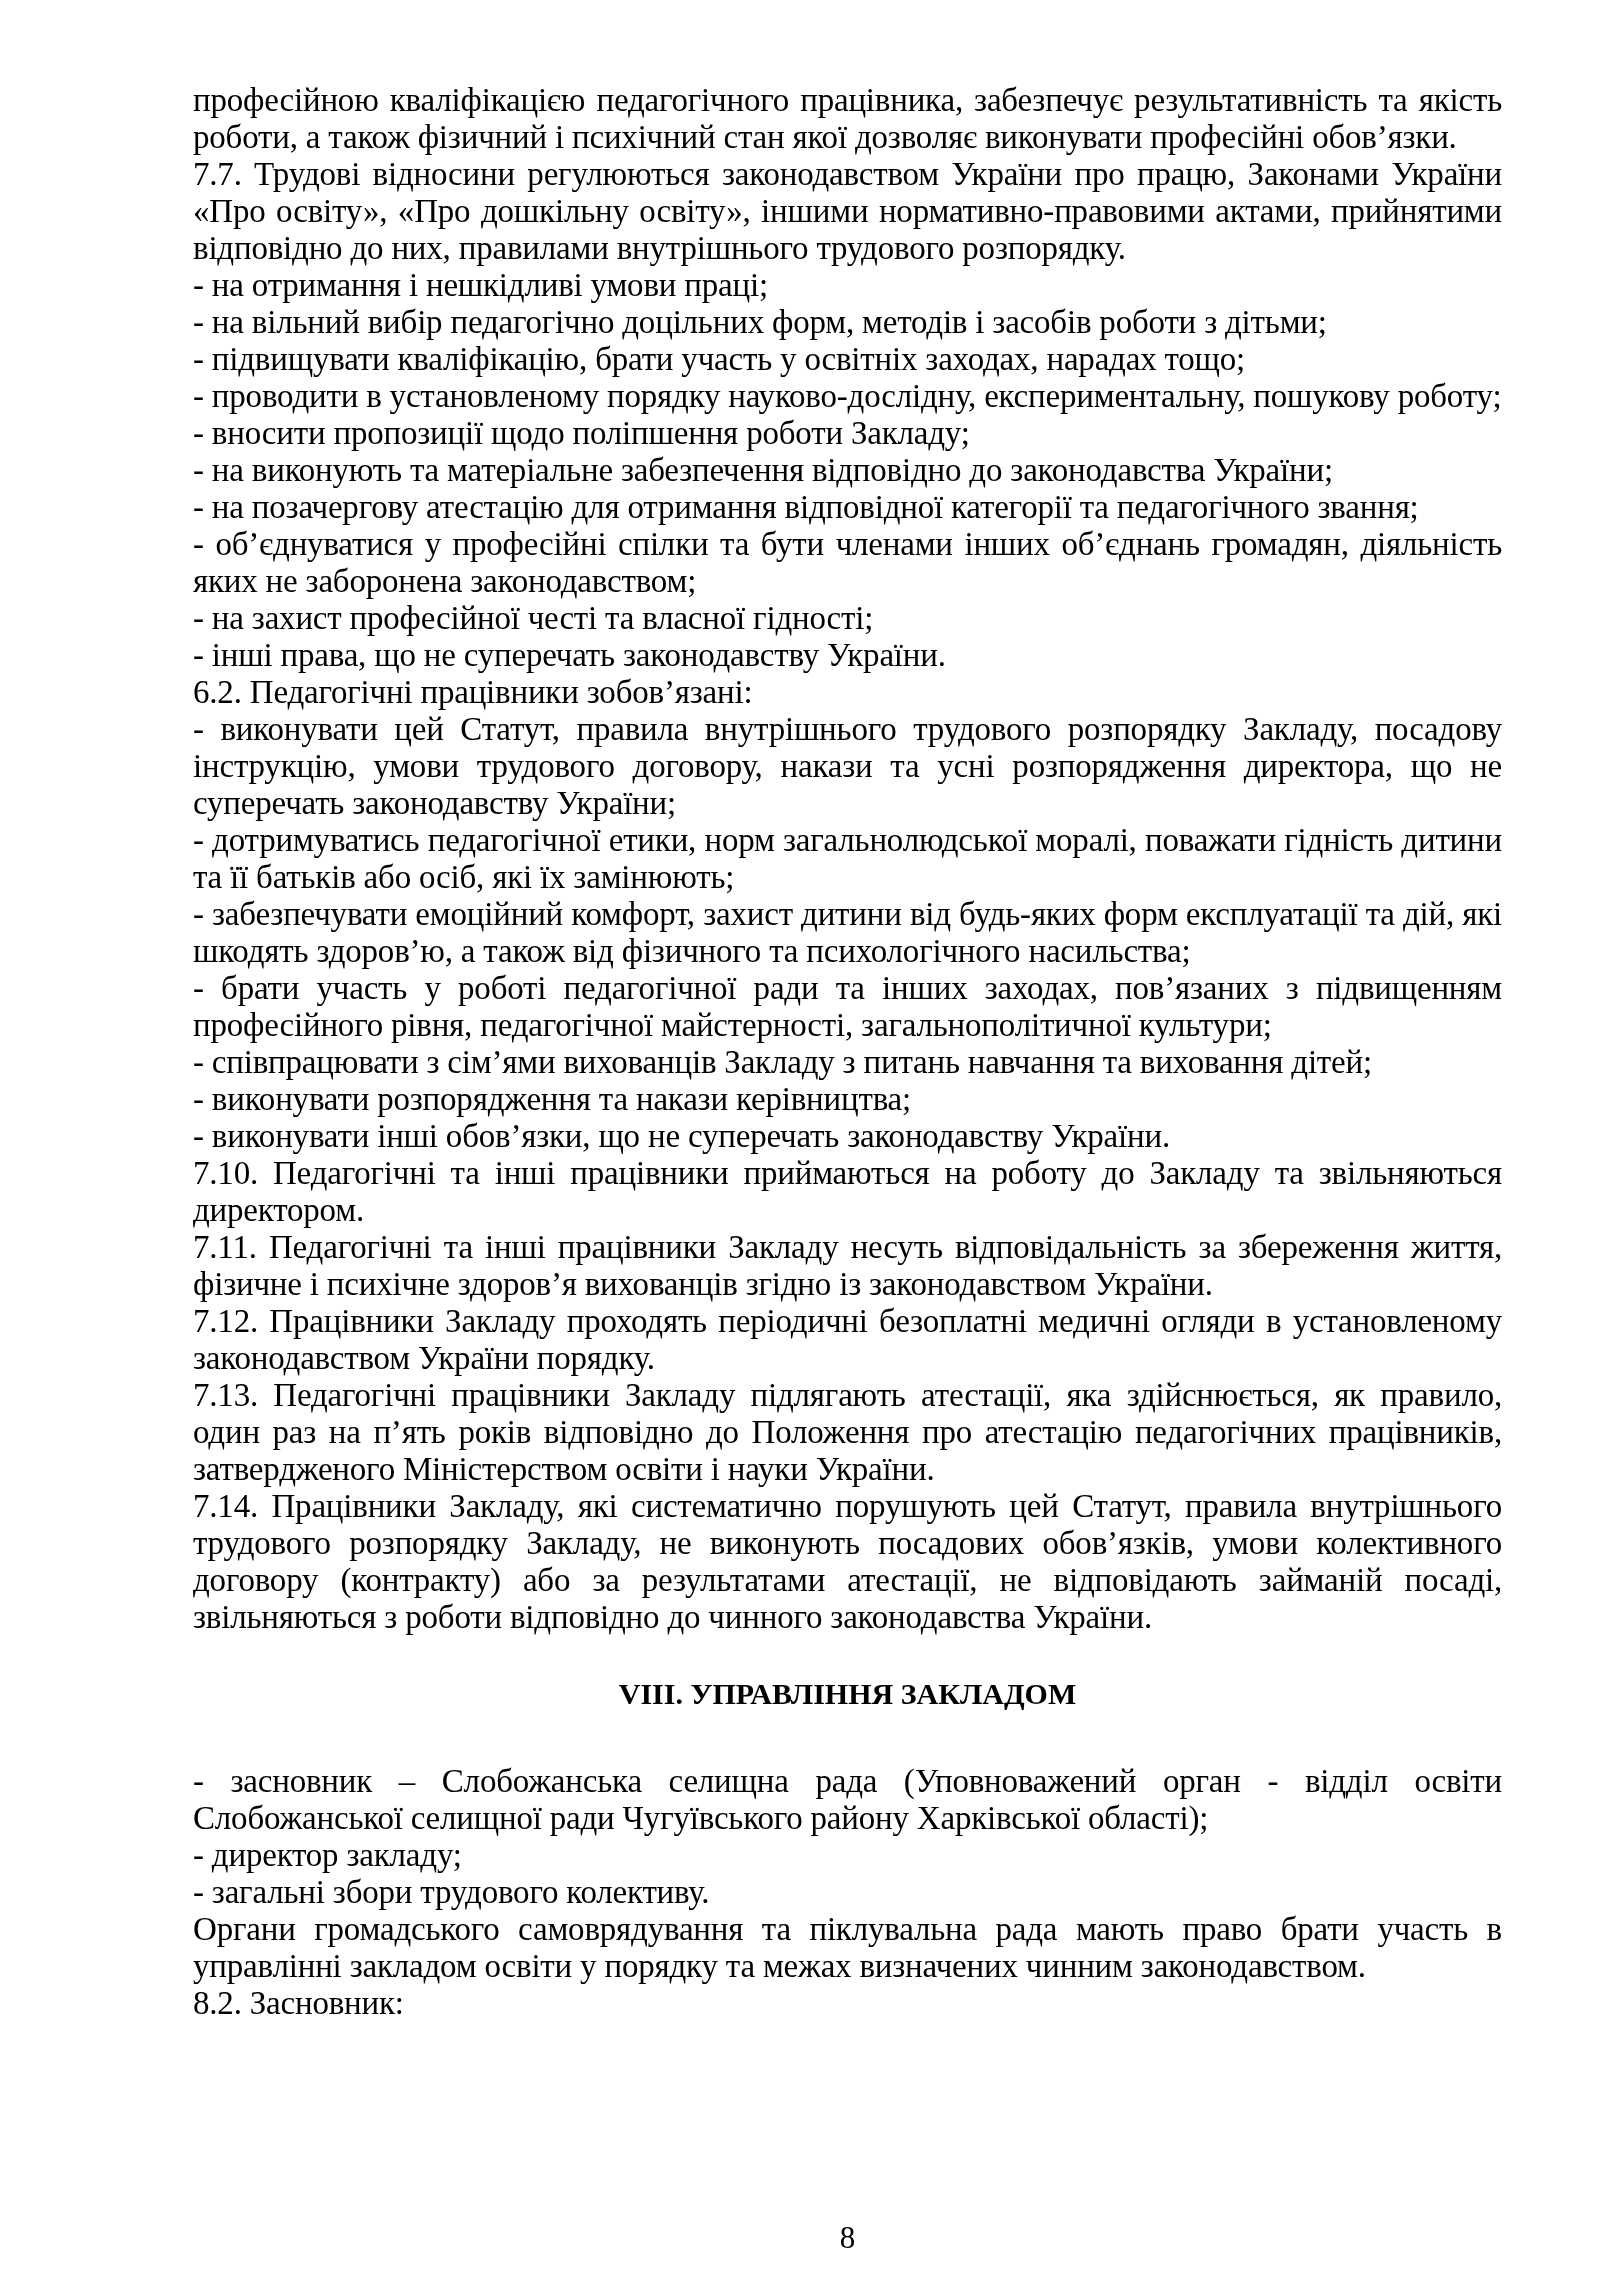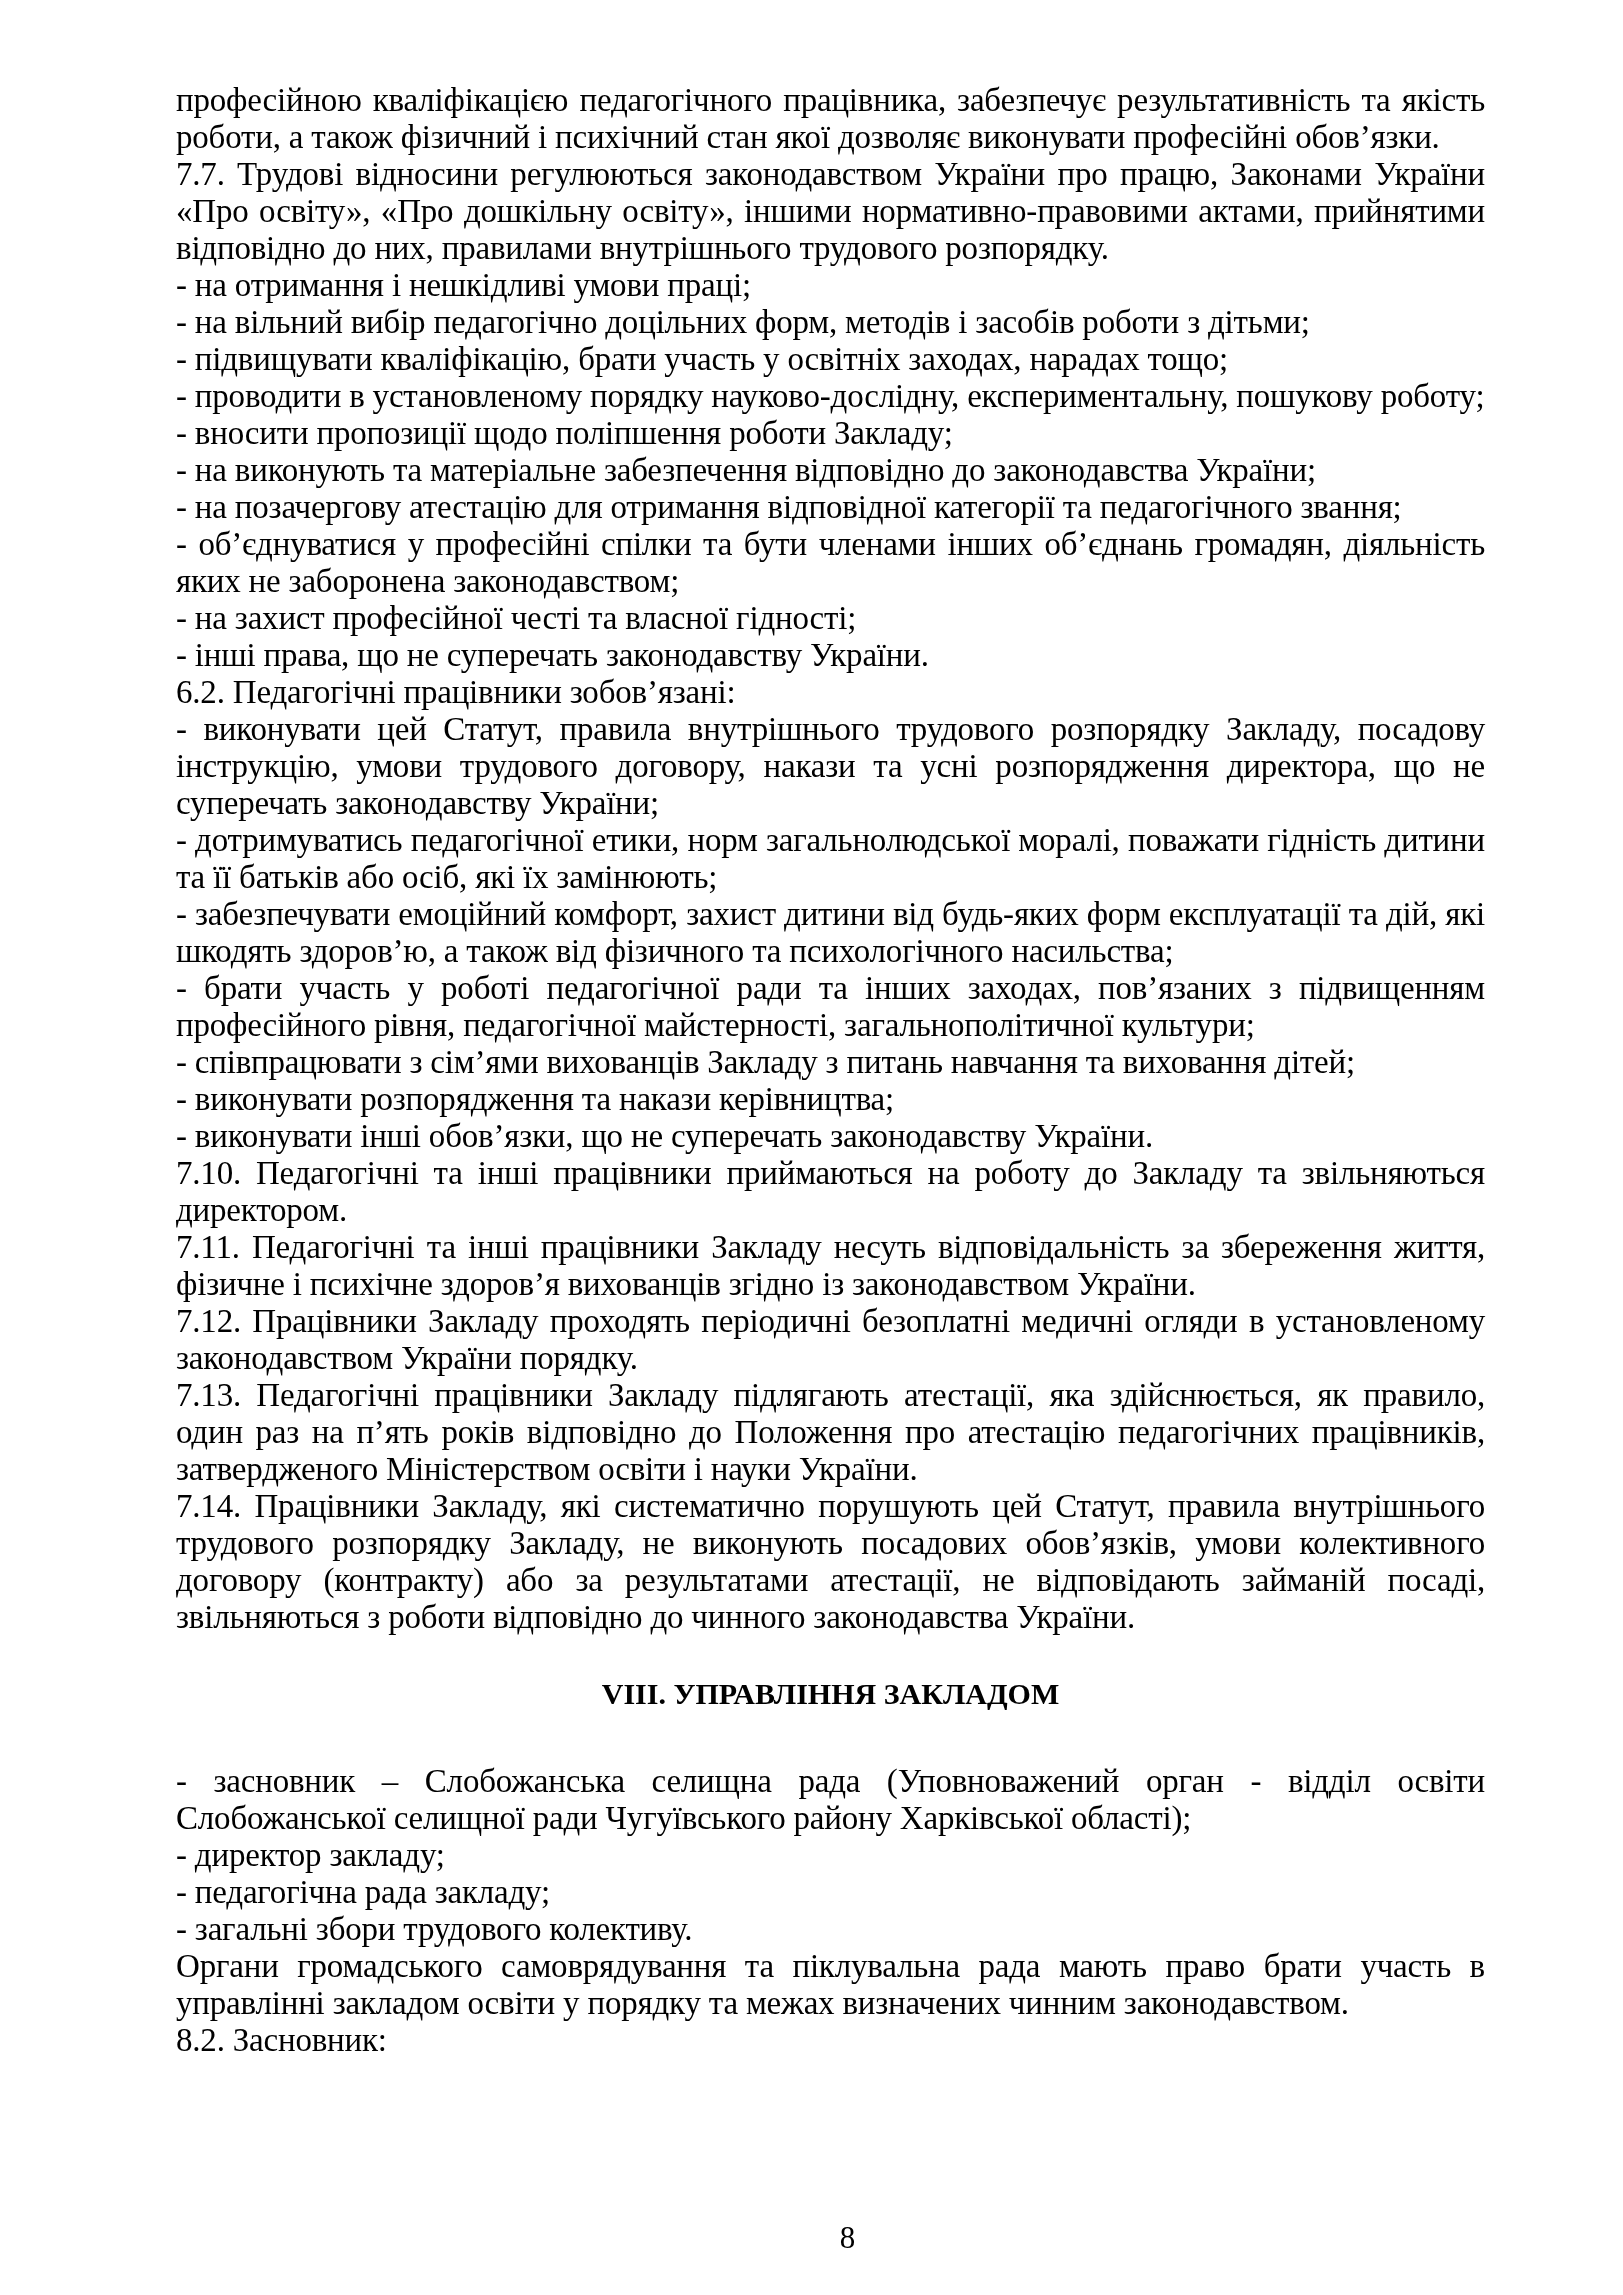--- a/index.html
+++ b/index.html
@@ -11,21 +11,21 @@
     position: relative;
     width: 1623px;
     height: 2295px;
     background: #ffffff;
     color: #000000;
     font-family: "Liberation Serif", "DejaVu Serif", serif;
     overflow: hidden;
   }
   .content {
     position: absolute;
-    left: 176px;
+    left: 193px;
     top: 82px;
     width: 1309px;
   }
   p.para {
     margin: 0;
     padding: 0;
     font-size: 33px;
     line-height: 37px;
     text-align: justify;
     font-weight: 400;
@@ -75,20 +75,19 @@
       <p class="para">- виконувати розпорядження та накази керівництва;</p>
       <p class="para">- виконувати інші обов’язки, що не суперечать законодавству України.</p>
       <p class="para">7.10. Педагогічні та інші працівники приймаються на роботу до Закладу та звільняються директором.</p>
       <p class="para">7.11. Педагогічні та інші працівники Закладу несуть відповідальність за збереження життя, фізичне і психічне здоров’я вихованців згідно із законодавством України.</p>
       <p class="para">7.12. Працівники Закладу проходять періодичні безоплатні медичні огляди в установленому законодавством України порядку.</p>
       <p class="para">7.13. Педагогічні працівники Закладу підлягають атестації, яка здійснюється, як правило, один раз на п’ять років відповідно до Положення про атестацію педагогічних працівників, затвердженого Міністерством освіти і науки України.</p>
       <p class="para">7.14. Працівники Закладу, які систематично порушують цей Статут, правила внутрішнього трудового розпорядку Закладу, не виконують посадових обов’язків, умови колективного договору (контракту) або за результатами атестації, не відповідають займаній посаді, звільняються з роботи відповідно до чинного законодавства України.</p>
       <p class="para heading">VIII. УПРАВЛІННЯ ЗАКЛАДОМ</p>
       <p class="para">- засновник – Слобожанська селищна рада (Уповноважений орган - відділ освіти Слобожанської селищної ради Чугуївського району Харківської області);</p>
       <p class="para">- директор закладу;</p>
-      <p class="para">- педагогічна рада закладу;</p>
       <p class="para">- загальні збори трудового колективу.</p>
       <p class="para">Органи громадського самоврядування та піклувальна рада мають право брати участь в управлінні закладом освіти у порядку та межах визначених чинним законодавством.</p>
       <p class="para">8.2. Засновник:</p>
     </div>
   <div class="page-number">8</div>
 </div>
 
 
 </body></html>

